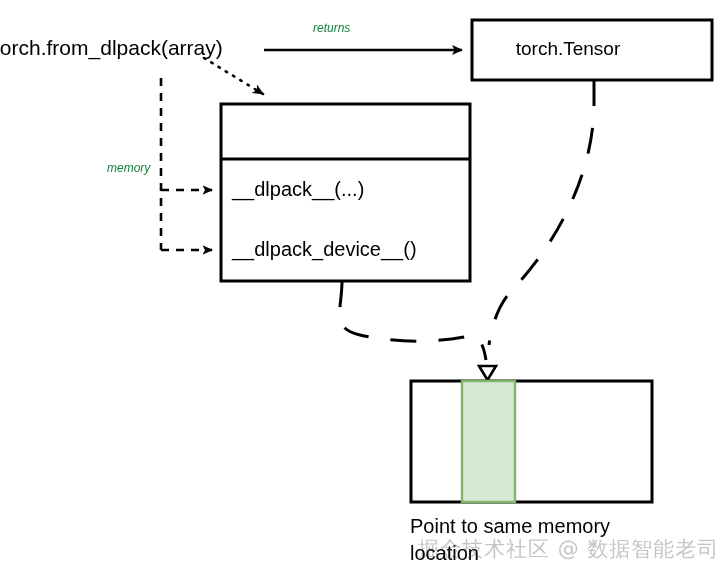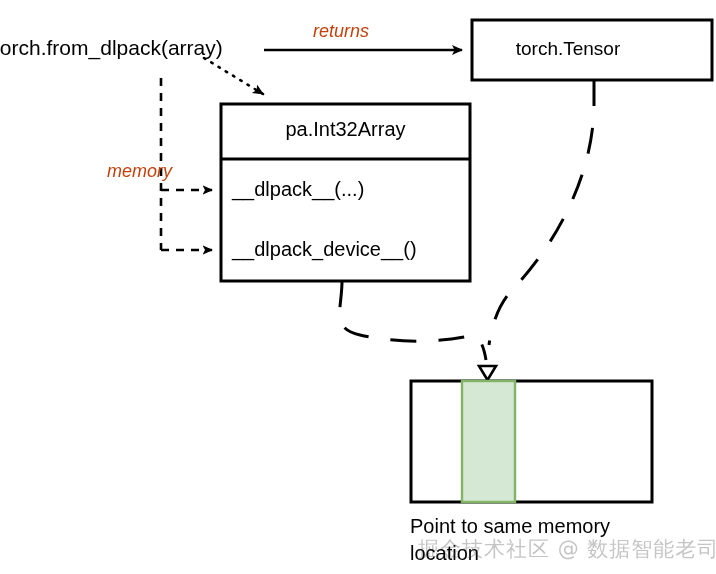--- a/index.html
+++ b/index.html
@@ -23,23 +23,23 @@
     height: 574px;
   }
   .node-text {
     position: absolute;
     color: #000000;
     font-family: "Liberation Sans", sans-serif;
     white-space: nowrap;
   }
   .edge-label {
     position: absolute;
-    color: #c2410c;
+    color: #15803d;
     font-style: italic;
-    font-size: 18px;
+    font-size: 12px;
     font-family: "Liberation Sans", sans-serif;
     white-space: nowrap;
   }
   #label-from-dlpack {
     left: -6px;
     top: 36px;
     font-size: 21px;
   }
   #label-torch-tensor {
     left: 472px;
@@ -129,21 +129,20 @@
     <path d="M479,366 L496,366 L487.5,380 Z" fill="#ffffff" stroke="#000000" stroke-width="2.6" stroke-linejoin="miter"></path>
 
     <rect x="411" y="381" width="241" height="121" fill="#ffffff" stroke="#000000" stroke-width="3"></rect>
     <rect x="462" y="381" width="53" height="121" fill="#d5e8d4" stroke="#82b366" stroke-width="2.4"></rect>
   </svg>
 
   <div class="node-text" id="label-from-dlpack">torch.from_dlpack(array)</div>
 
   <div class="node-text" id="label-torch-tensor">torch.Tensor</div>
 
-  <div class="node-text" id="label-class-title">pa.Int32Array</div>
 
   <div class="node-text" id="label-dlpack-device">__dlpack_device__()</div>
 
   <div class="node-text" id="label-dlpack">__dlpack__(...)</div>
 
   <div class="edge-label" id="label-returns">returns</div>
 
   <div class="edge-label" id="label-calls">memory</div>
 
   <div class="node-text" id="caption-memory">Point to same memory location</div>

